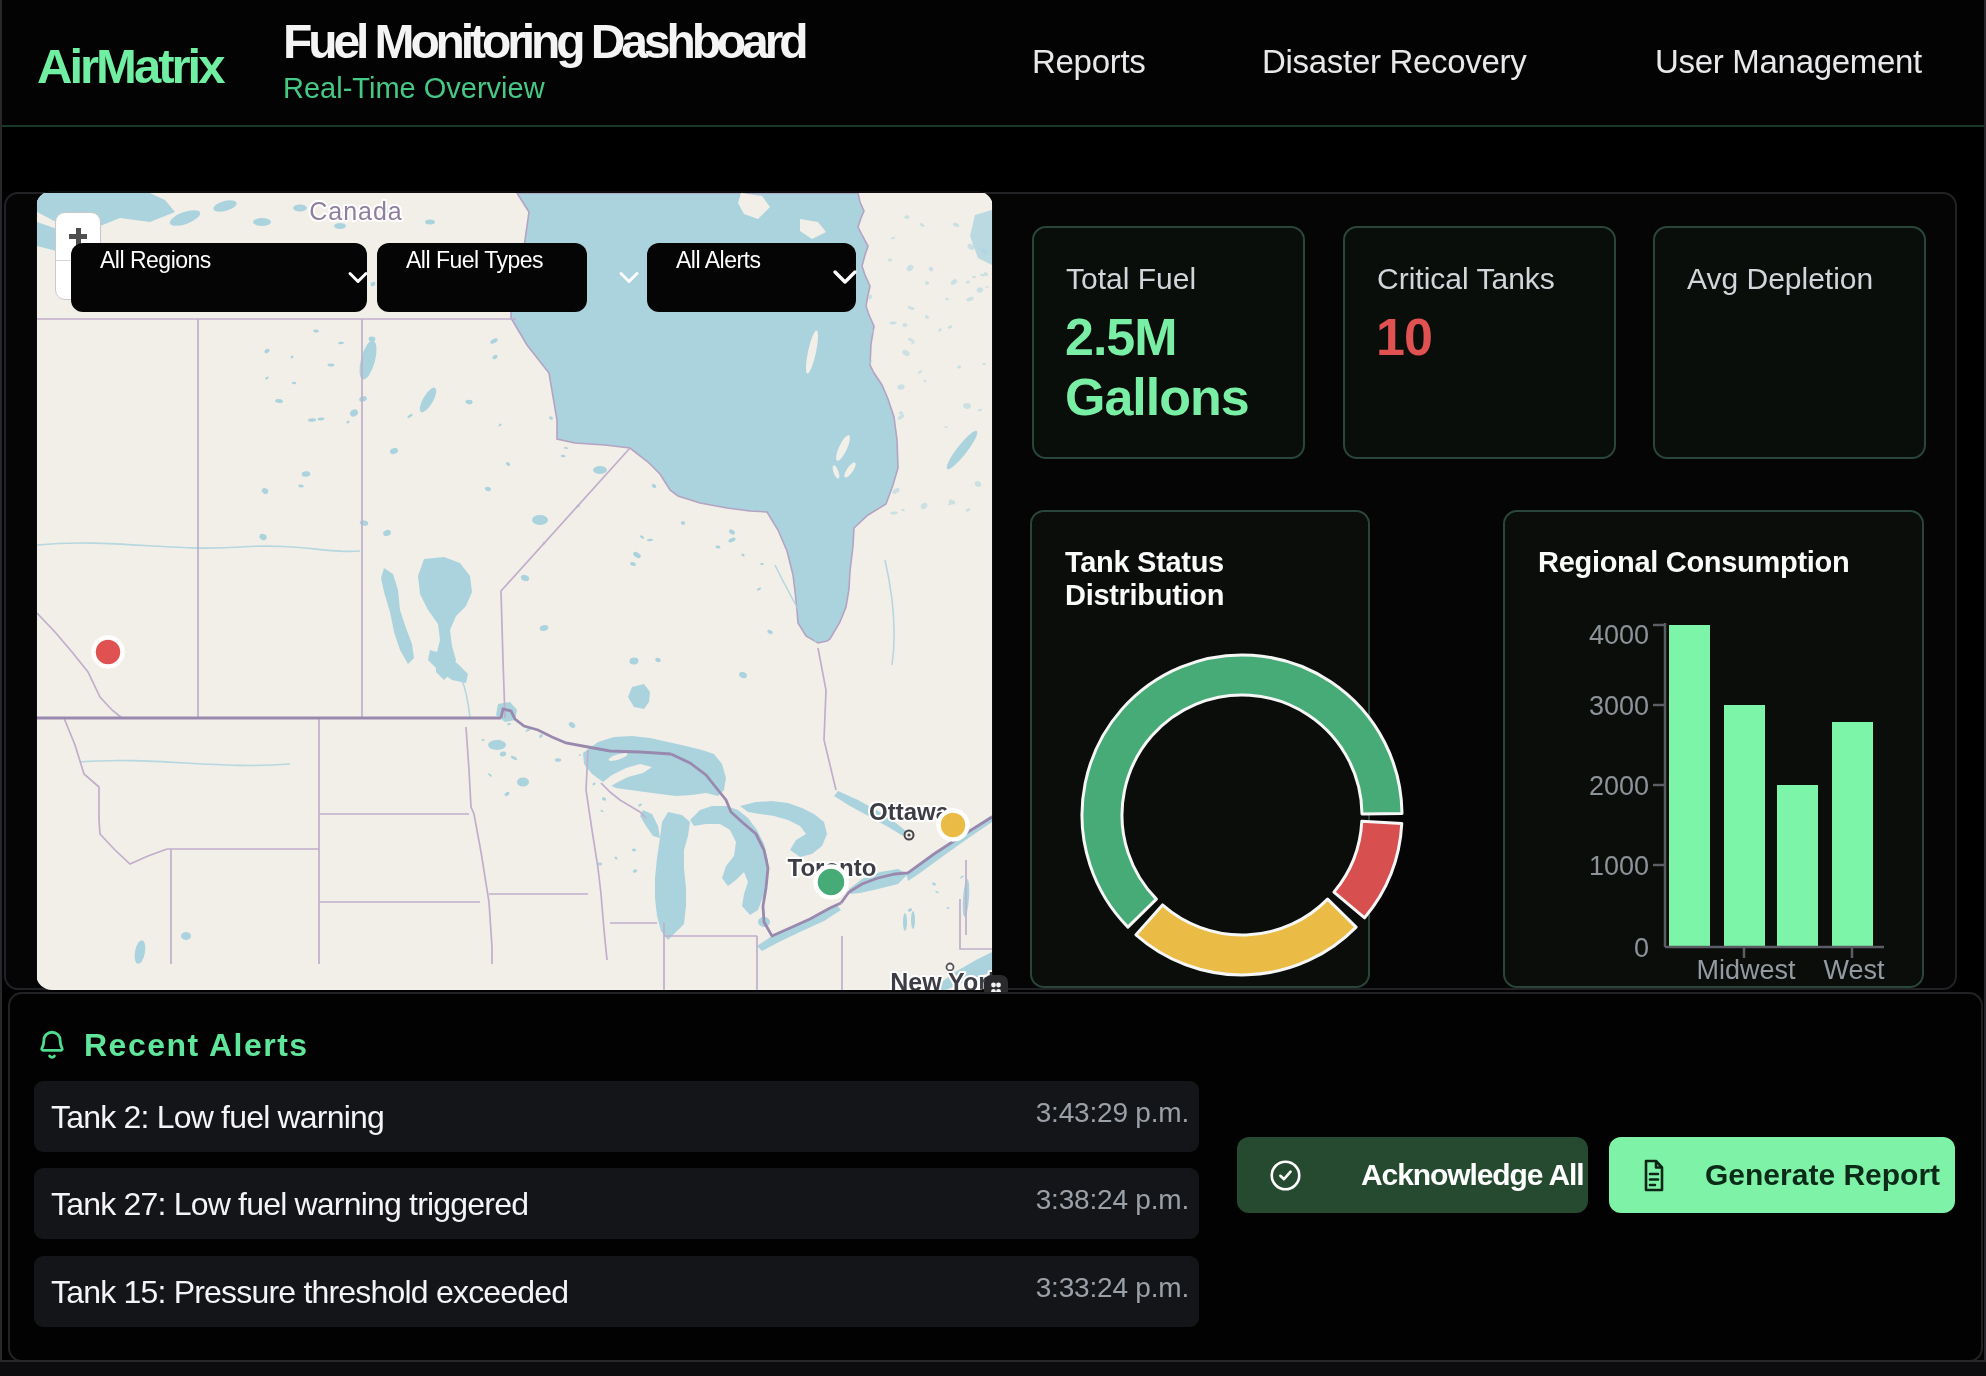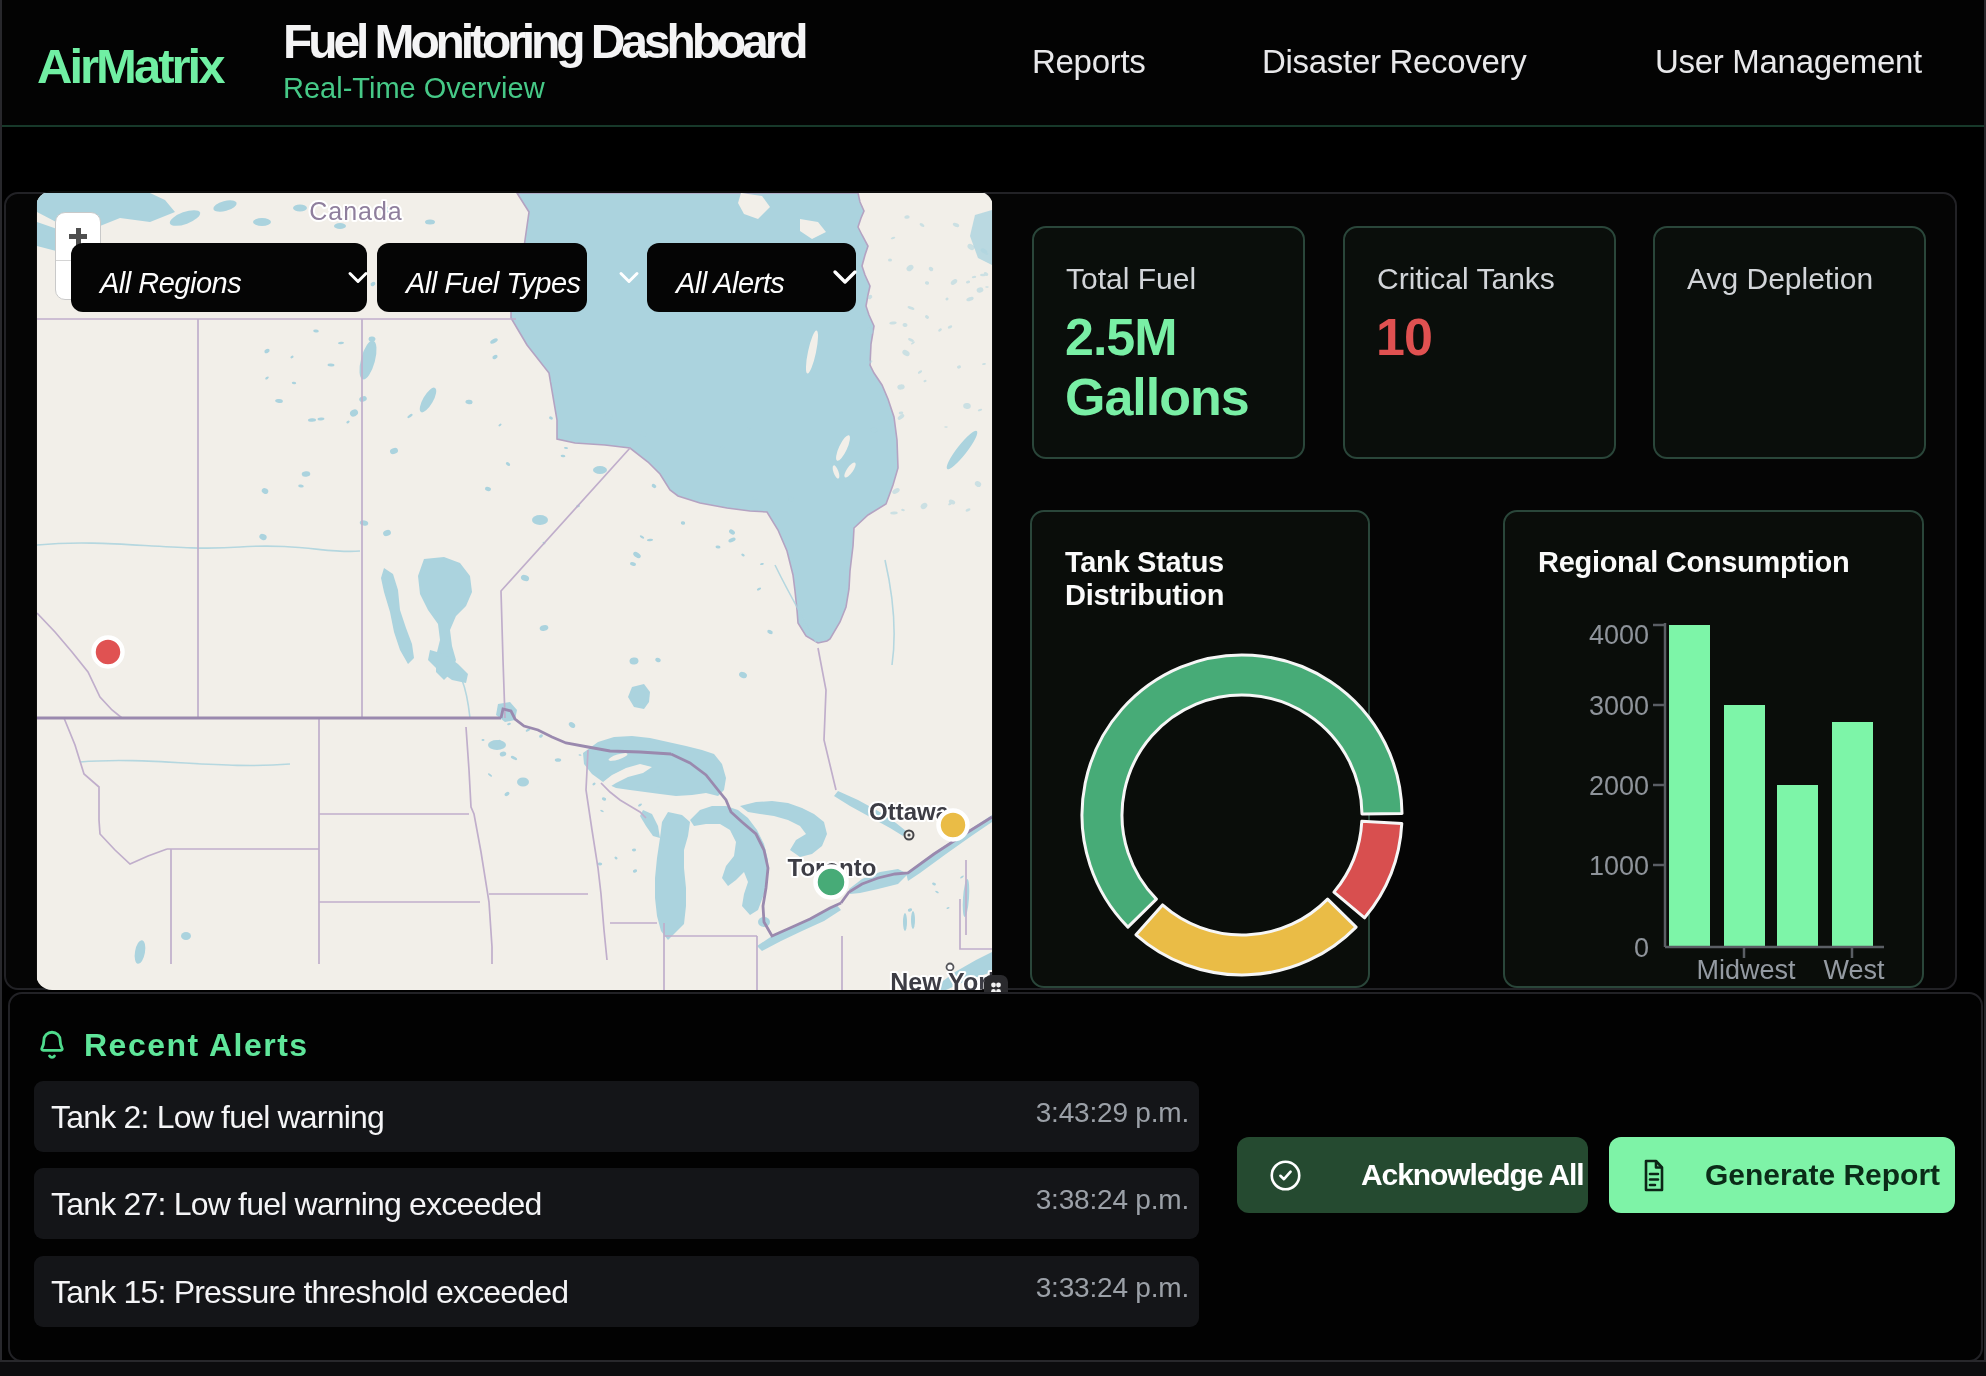--- a/index.html
+++ b/index.html
@@ -17,21 +17,21 @@
 
 #mapwrap { position:absolute; left:36px; top:191px; width:957px; height:799px; border-radius:16px; background:#0e0e0e; overflow:hidden; }
 #mapsvg { position:absolute; left:1px; top:2px; }
 
 #zoomctl { position:absolute; left:55px; top:212px; width:46px; height:88px; background:#fff; border-radius:10px; border:1px solid #c9c9c9;}
 #zoomctl .plus { position:absolute; left:0; top:0; width:44px; height:47px; }
 #zoomctl .divider { position:absolute; left:0; top:47px; width:44px; height:1px; background:#d4d4d4; }
 .pbar { position:absolute; background:#4f4f4f; }
 
 .dd { position:absolute; top:243px; height:69px; background:#050505; border-radius:12px; color:#fdfdfd; font-size:33px; font-weight:500; }
-.dd span { position:absolute; left:29px; top:24px; font-size:29px; letter-spacing:-0.5px;font-style:italic; }
+.dd span { position:absolute; left:29px; top:4px; font-size:23px; letter-spacing:-0.5px; }
 .dd svg { position:absolute; top:26px; }
 
 .stat { position:absolute; top:226px; width:273px; height:233px; background:#0a0e0b; border:2px solid #2a463a; border-radius:14px; }
 .stat .lbl { position:absolute; left:32px; top:34px; font-size:30px; color:#d2d5d9; }
 .stat .val { position:absolute; left:31px; top:79px; font-size:52px; line-height:60px; font-weight:700; letter-spacing:-1px; }
 
 .chartcard { position:absolute; top:510px; height:478px; background:#0a0d0a; border:2px solid #2a463a; border-radius:14px; }
 .chartcard .ctitle { position:absolute; left:33px; top:34px; font-size:29px; font-weight:700; color:#fafafa; letter-spacing:-0.3px; }
 
 #alerts { position:absolute; left:8px; top:992px; width:1975px; height:370px; border:2px solid #222226; border-radius:14px; background:#020202; }
@@ -430,21 +430,21 @@
   <path d="M6.26 9.77 A5.74 5.74 0 0 1 17.74 9.77 C17.74 12.4 18.42 14.2 19.1 15.3 A1 1 0 0 1 18.26 16.82 H5.74 A1 1 0 0 1 4.9 15.3 C5.58 14.2 6.26 12.4 6.26 9.77 Z" fill="none" stroke="#4fdc8d" stroke-width="2" stroke-linecap="round" stroke-linejoin="round"></path>
   <path d="M10.3 20.8 a2 2 0 0 0 3.4 0" fill="none" stroke="#4fdc8d" stroke-width="2" stroke-linecap="round"></path>
 </svg>
 <div id="alhead">Recent Alerts</div>
 
 <div class="arow" style="top:1081px;">
     <div class="at">Tank 2: Low fuel warning</div>
     <div class="tm">3:43:29 p.m.</div>
   </div>
 <div class="arow" style="top:1168px;">
-    <div class="at">Tank 27: Low fuel warning exceeded</div>
+    <div class="at">Tank 27: Low fuel warning triggered</div>
     <div class="tm">3:38:24 p.m.</div>
   </div>
 <div class="arow" style="top:1256px;">
     <div class="at">Tank 15: Pressure threshold exceeded</div>
     <div class="tm">3:33:24 p.m.</div>
   </div>
 
 <div class="btn" id="ackbtn">
   <svg class="abs" style="left:32px; top:22px;" width="33" height="33" viewBox="0 0 24 24">
     <circle cx="12" cy="12" r="10" fill="none" stroke="#fff" stroke-width="1.9"></circle>

